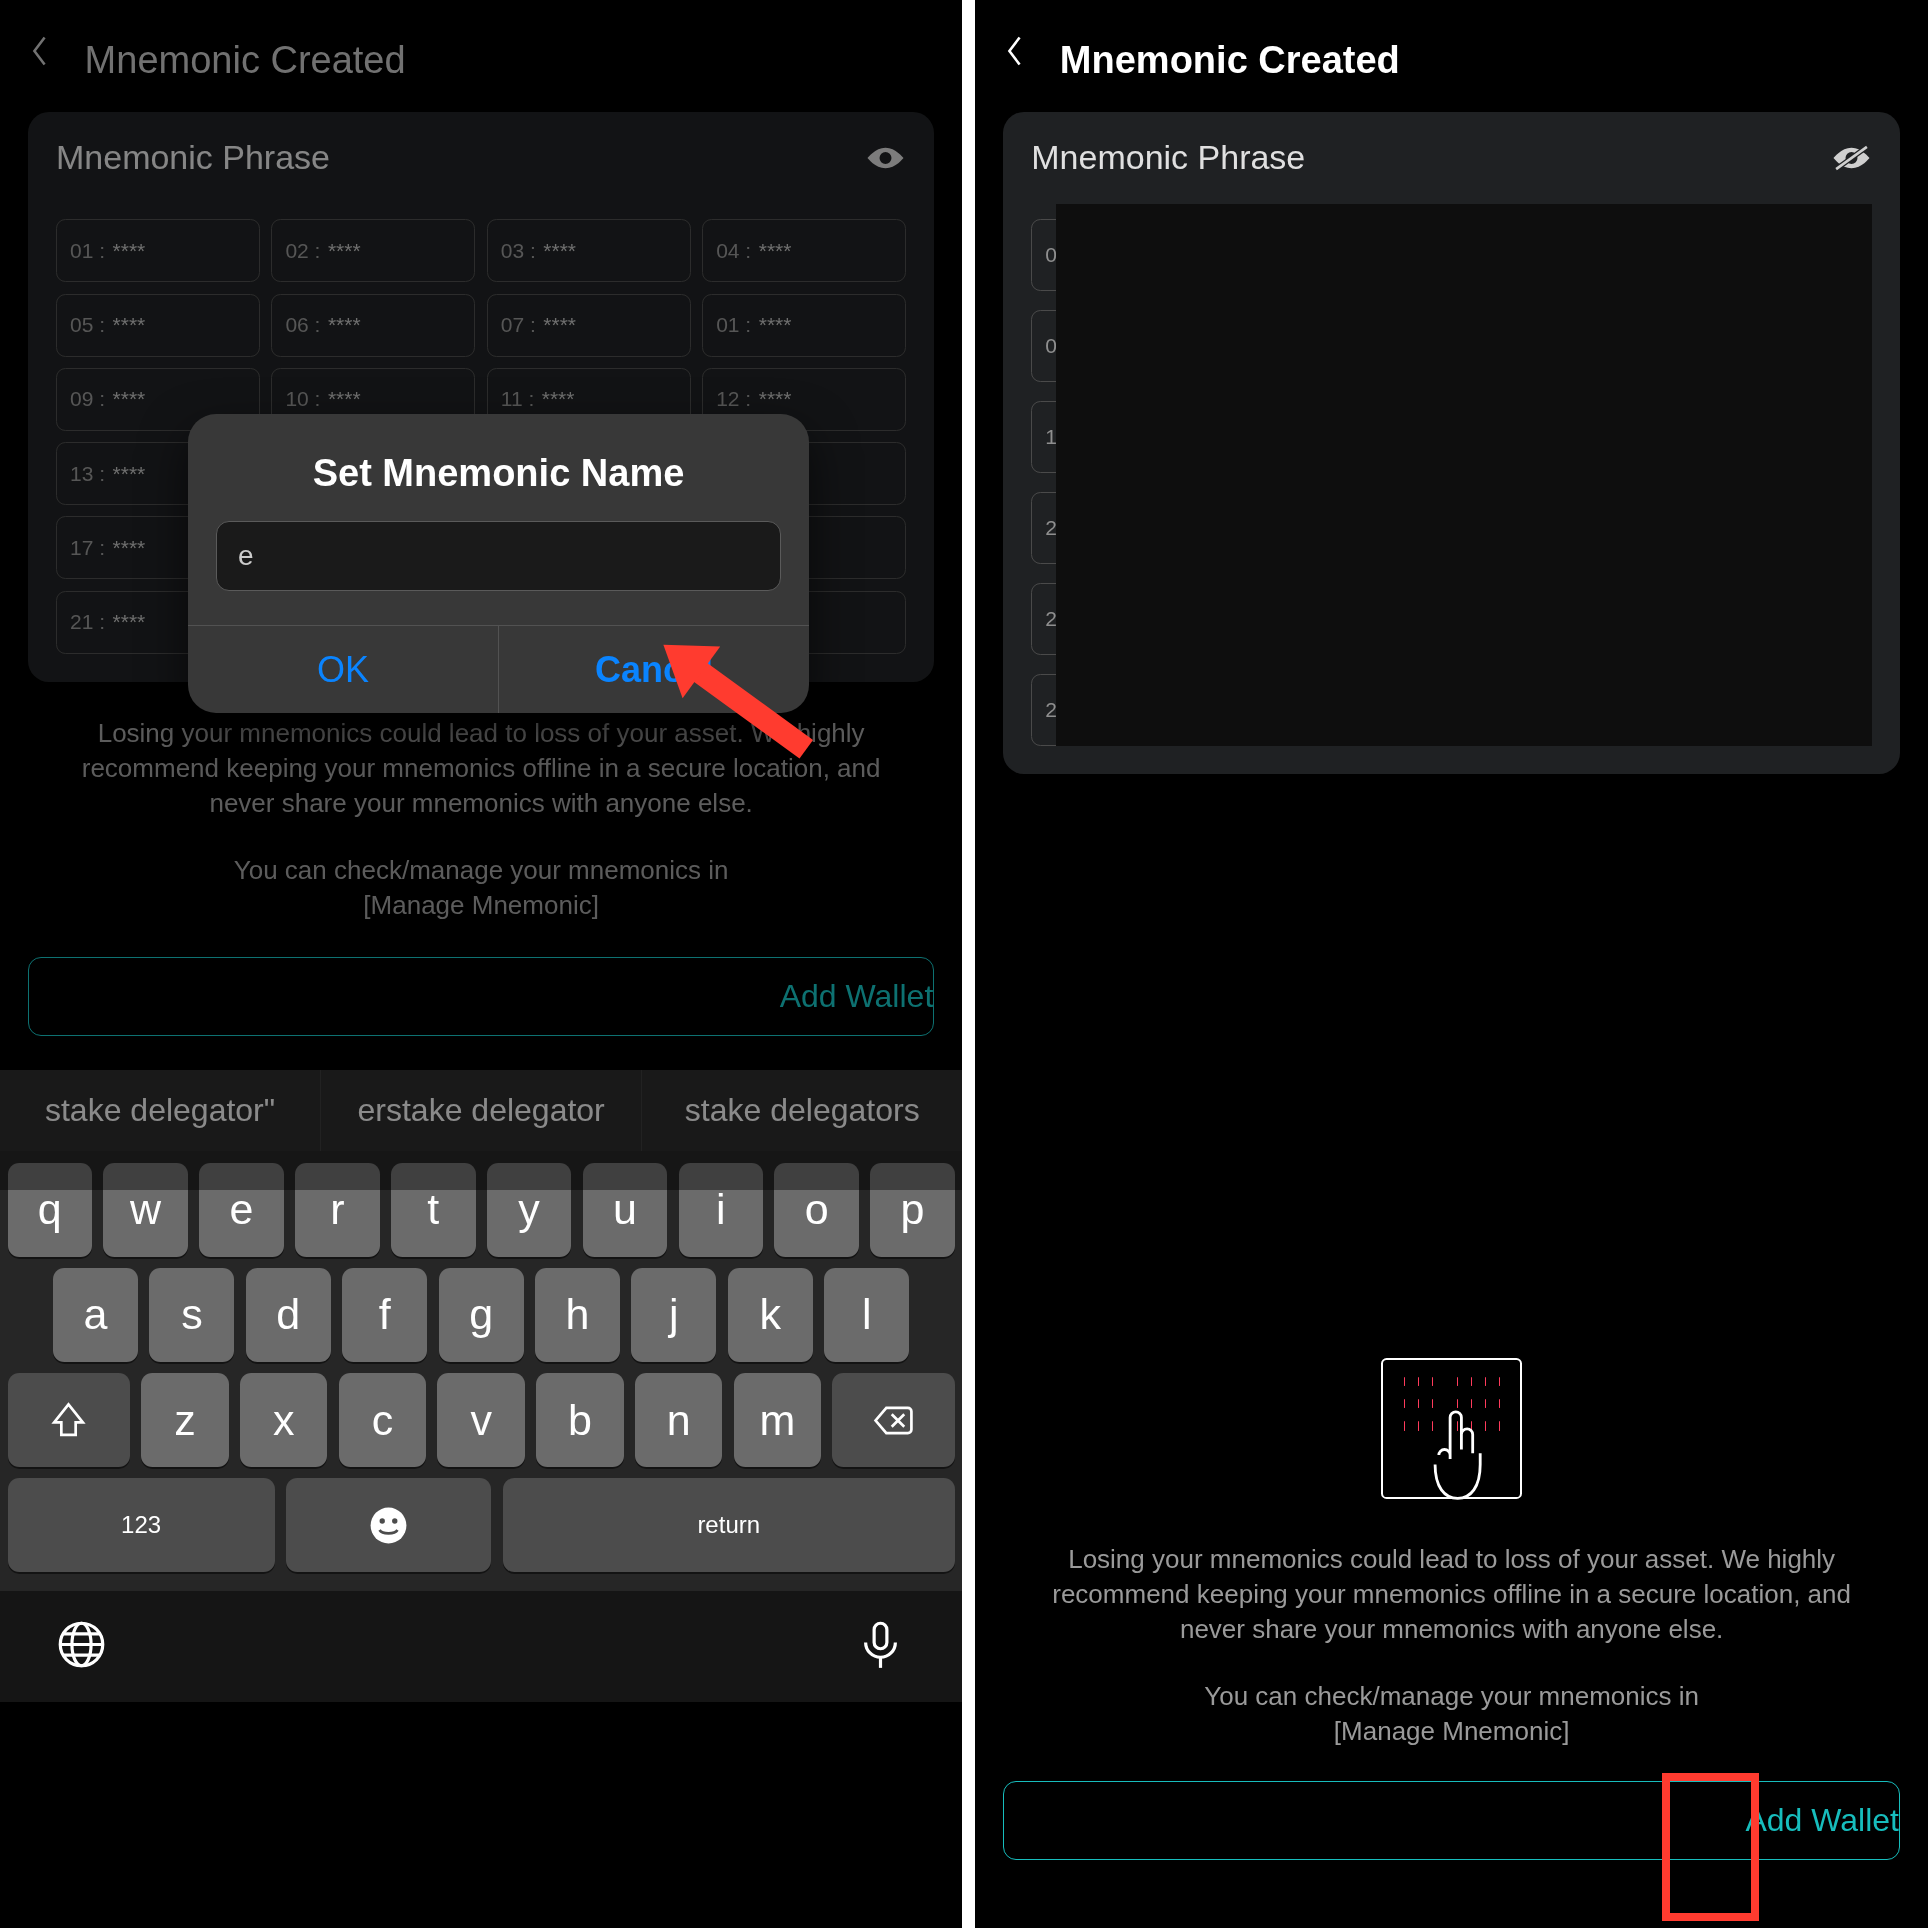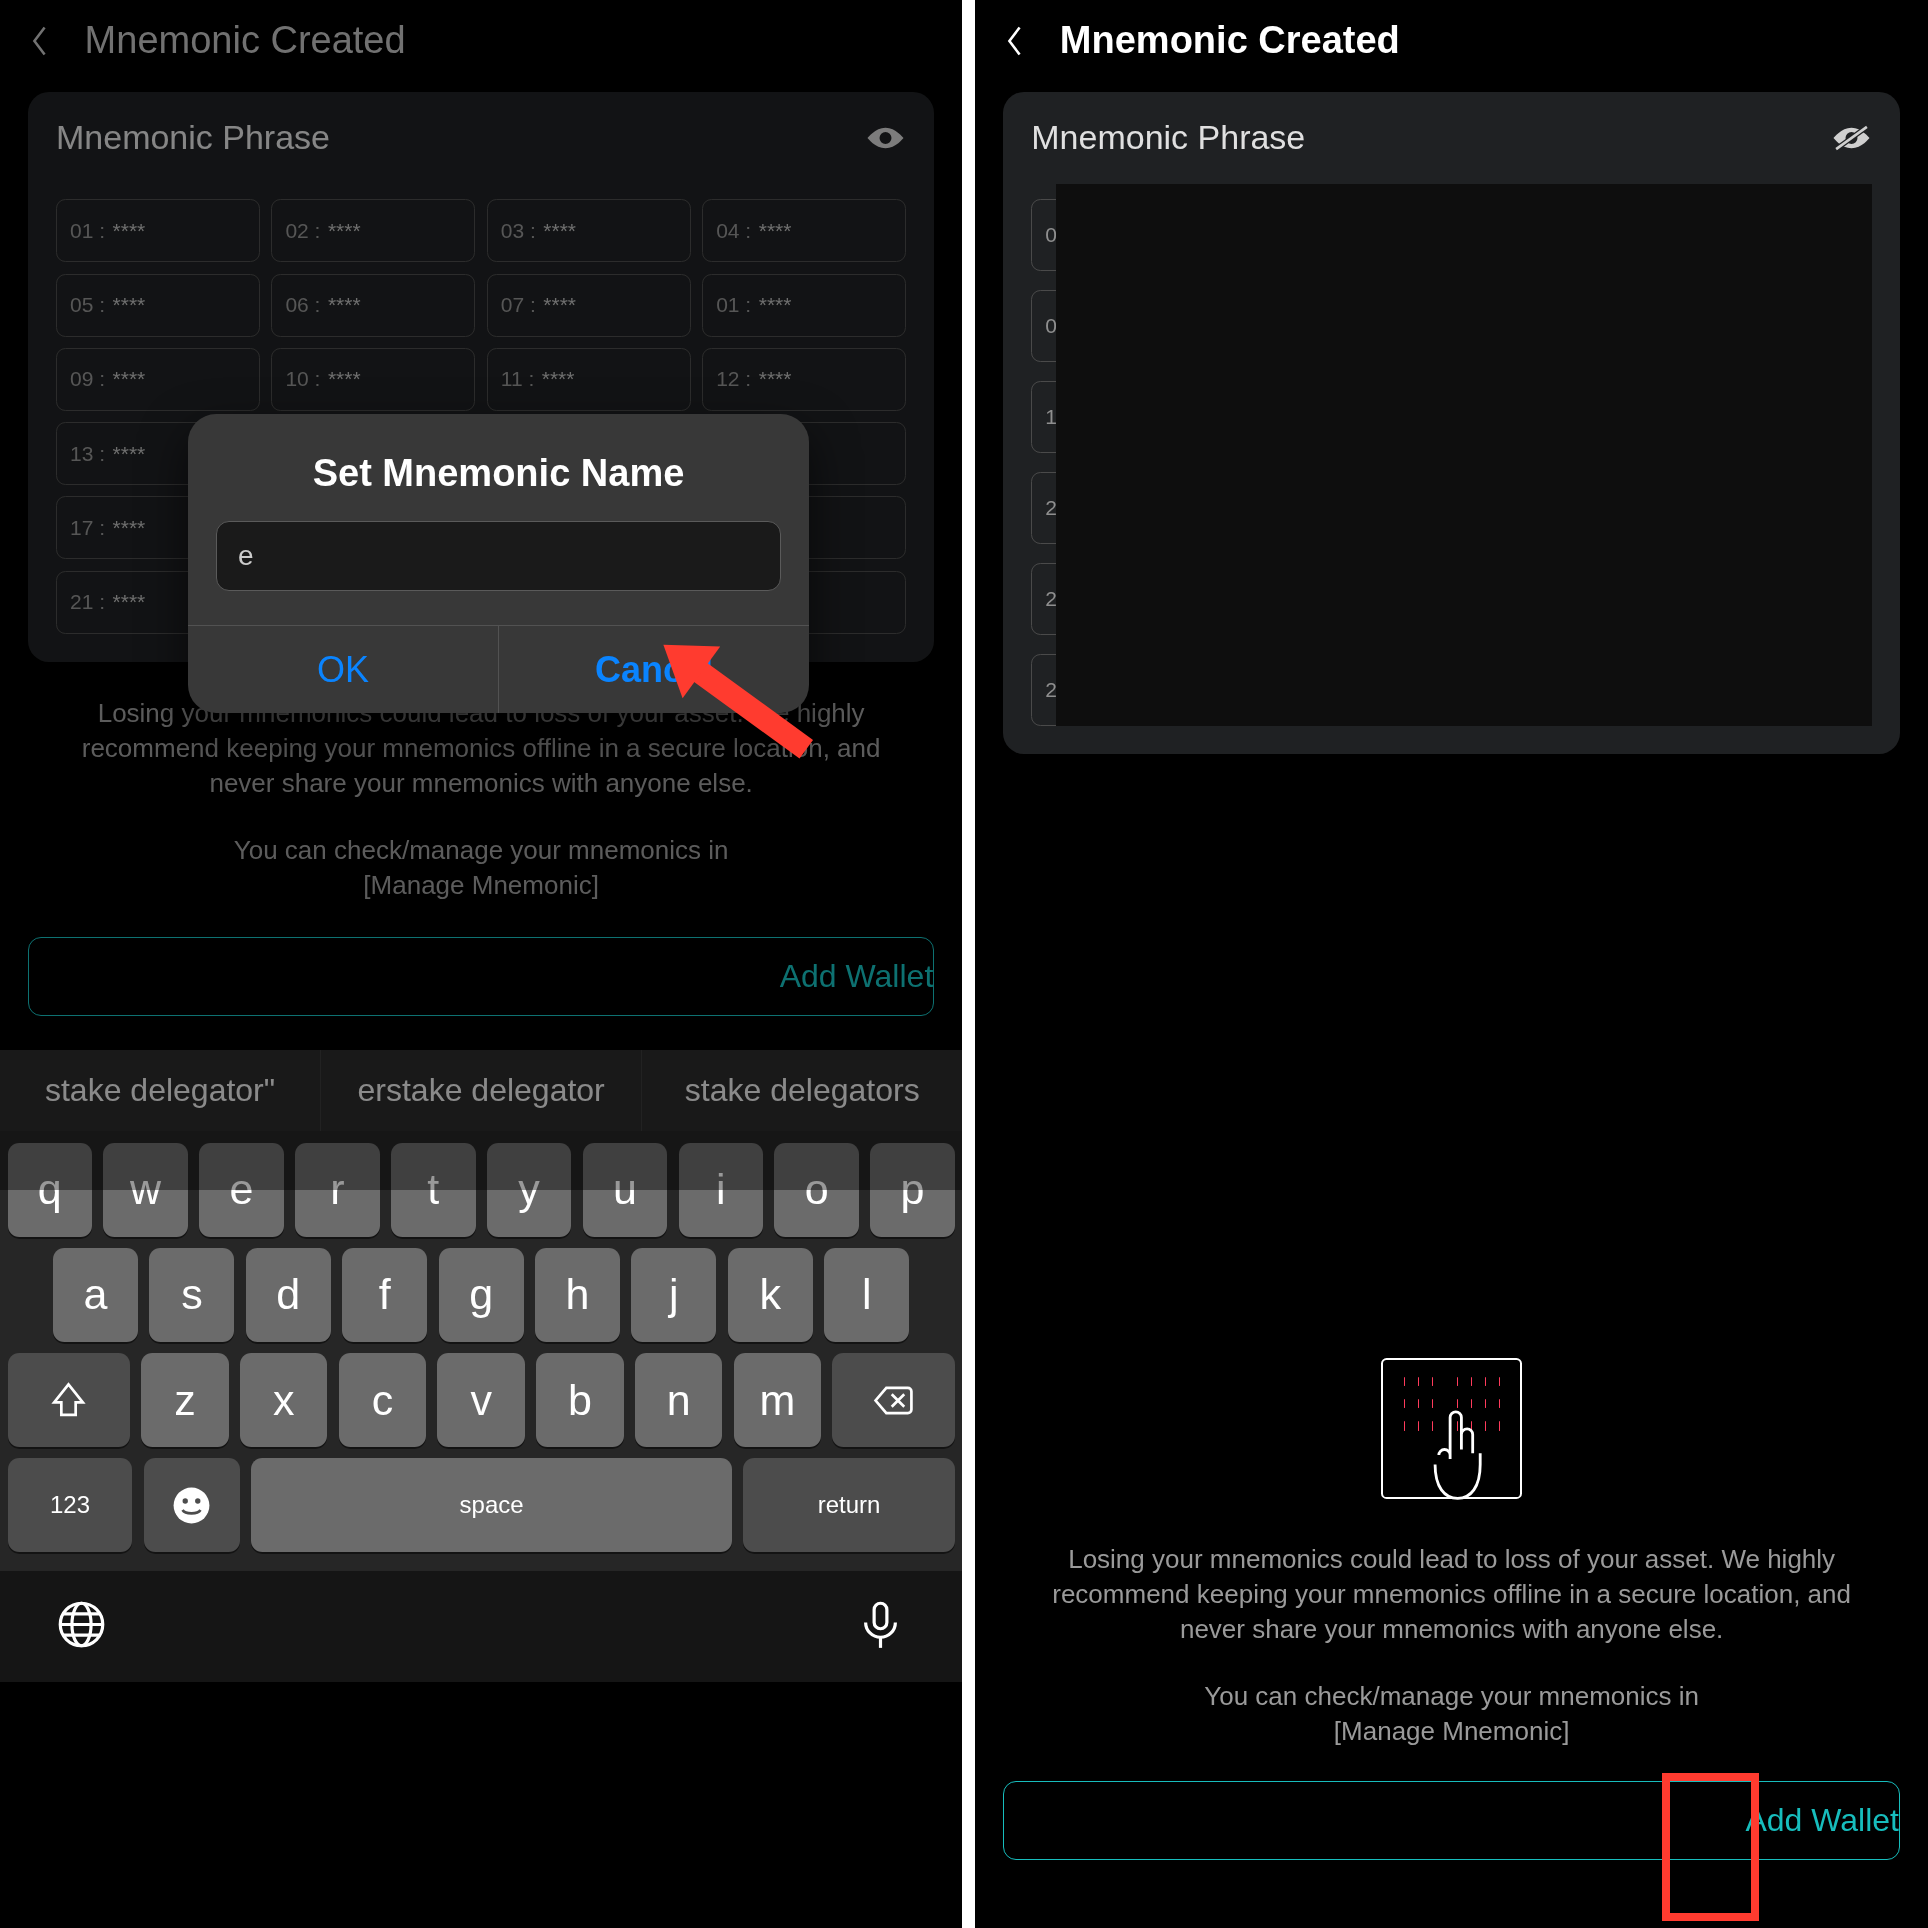--- a/index.html
+++ b/index.html
@@ -20,21 +20,21 @@
   html,body{margin:0;padding:0;background:#555;font-family:-apple-system,Helvetica,Arial,sans-serif;color:var(--txt);}
   .stage{width:1928px;height:1928px;background:#000;display:flex;overflow:hidden;}
   .divider{width:13px;background:#fff;}
   .phone{flex:1;background:var(--bg);position:relative;display:flex;flex-direction:column;overflow:hidden;}
   .phone.left{flex:1.01;}
 
   .hdr{display:flex;align-items:center;gap:28px;padding:19px 28px 19px 22.6px;}
   .back-chev{width:34px;height:34px;display:flex;align-items:center;justify-content:center;}
   .back-chev svg{width:21px;height:34px;stroke:#bdbdbd;stroke-width:3;fill:none;}
   .phone.right .back-chev svg{stroke:#fff;}
-  .hdr-title{font-size:38px;color:#bdbdbd;font-weight:500;}
+  .hdr-title{font-size:38px;color:#bdbdbd;font-weight:500;margin-top:20px;}
   .phone.right .hdr-title{color:#fff;font-weight:600;}
 
   
   .card{margin:11.3px 28px 0 28px;background:var(--panel);border-radius:21px;padding:26px 28px 28px 28px;}
   .card-hd{display:flex;align-items:center;justify-content:space-between;margin-bottom:42px;}
   .card-title{font-size:34px;color:#e0e0e0;}
   .eye{width:41px;height:28px;}
   .eye svg{width:100%;height:100%;fill:#cfcfcf;}
 
   .mnemgrid{display:grid;grid-template-columns:repeat(4,1fr);gap:11.3px;}
@@ -218,21 +218,20 @@
         <div class="key dark" style="flex:1">
           <span class="ico">
             <svg viewBox="0 0 48 48">
                 <circle cx="24" cy="24" r="20"></circle>
                 <circle cx="17" cy="19" r="3" fill="#4c4c4c"></circle>
                 <circle cx="31" cy="19" r="3" fill="#4c4c4c"></circle>
                 <path d="M14 29c3 5 17 5 20 0" stroke="#4c4c4c" stroke-width="3" fill="none"></path>
               </svg>
           </span>
         </div>
-        <div class="key space">space</div>
         <div class="key dark" style="flex:2.2">return</div>
       </div>
       <div class="bottomrow">
         <div class="btm-ico">
           <svg viewBox="0 0 48 48">
               <circle cx="24" cy="24" r="20" fill="none" stroke="#fff" stroke-width="3"></circle>
               <ellipse cx="24" cy="24" rx="9" ry="20" fill="none" stroke="#fff" stroke-width="3"></ellipse>
               <line x1="4" y1="24" x2="44" y2="24" stroke="#fff" stroke-width="3"></line>
               <line x1="7" y1="14" x2="41" y2="14" stroke="#fff" stroke-width="3"></line>
               <line x1="7" y1="34" x2="41" y2="34" stroke="#fff" stroke-width="3"></line>

